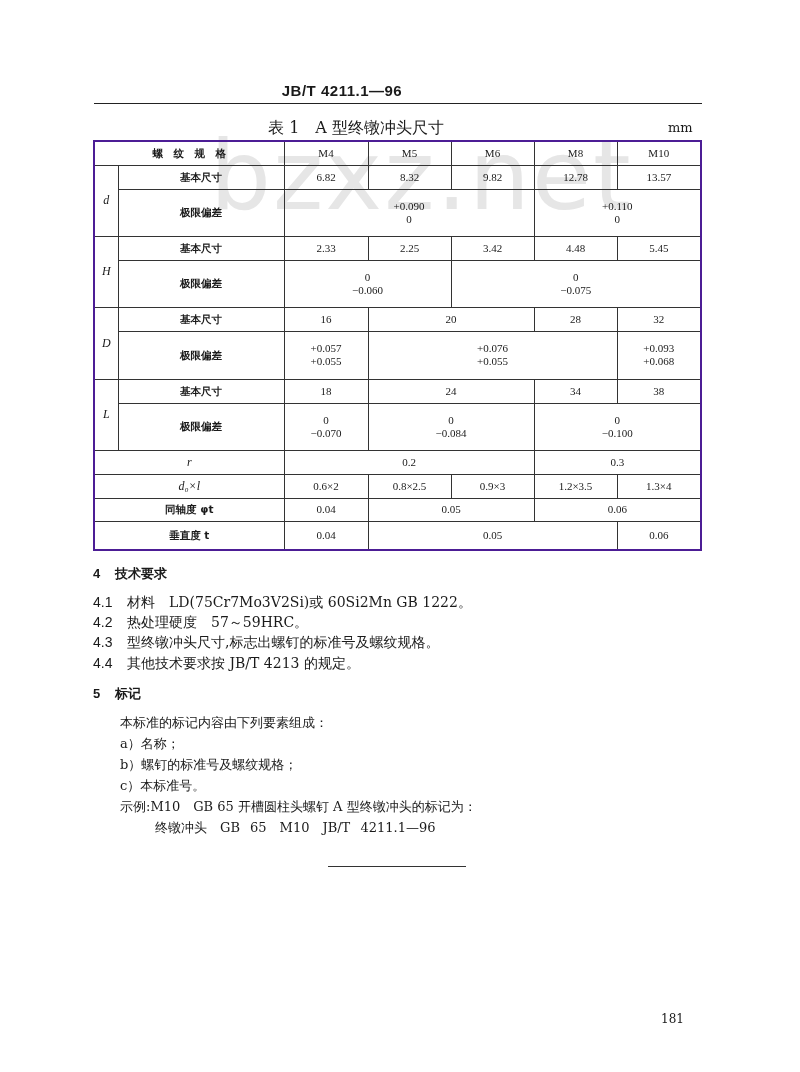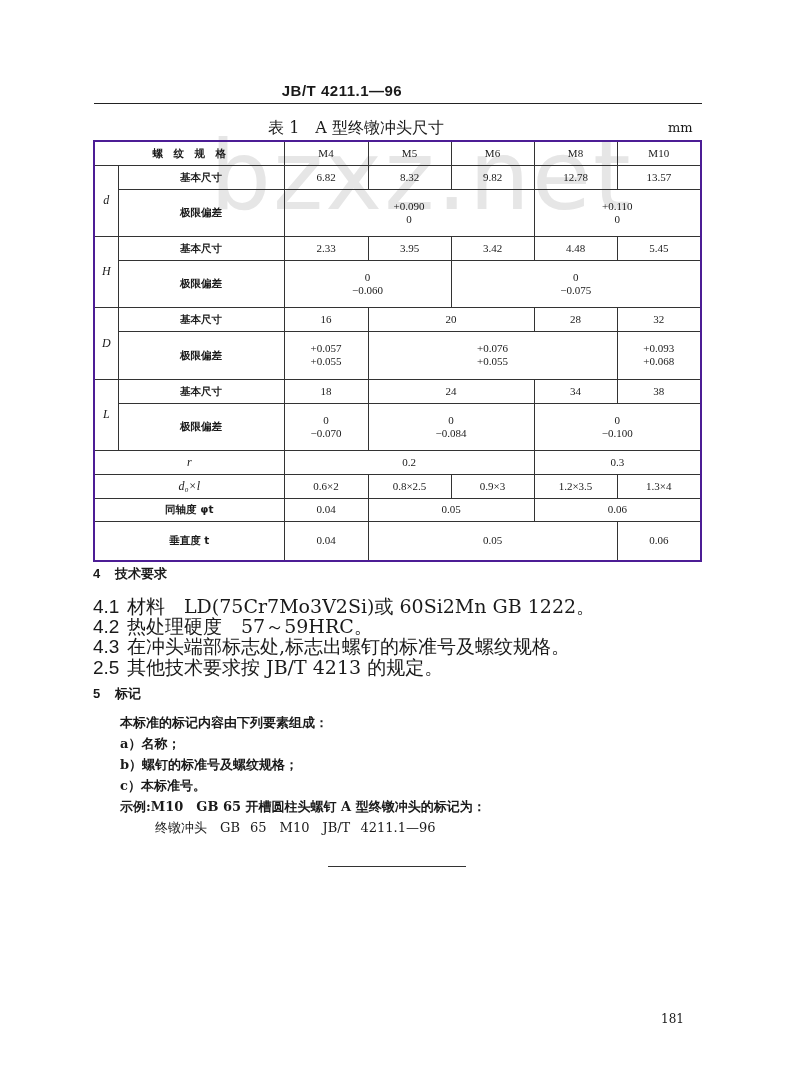--- a/index.html
+++ b/index.html
@@ -13,23 +13,23 @@
   .table-caption { position:absolute; left:0; width:712px; top:118px; text-align:center; font-size:16px; }
   .table-unit { position:absolute; left:668px; top:120px; font-size:13px; }
   table.spec { position:absolute; left:93px; top:140px; border-collapse:collapse; z-index:1;
                font-size:11px; font-family:"Liberation Serif","DejaVu Serif",serif; }
   table.spec td { border:1px solid #333; text-align:center; vertical-align:middle; padding:0; line-height:13px; background:transparent; }
   table.spec { border:2px solid #4c1d95; }
   .lbl { font-family:"DejaVu Sans","Liberation Sans",sans-serif; font-size:10.5px; font-weight:bold; }
   .sym { font-style:italic; font-size:12px; }
   .sec-head { position:absolute; left:93px; font-size:13px; font-weight:bold; font-family:"DejaVu Sans","Liberation Sans",sans-serif; }
   .sec-head .num { display:inline-block; width:22px; font-family:"Liberation Sans",sans-serif; }
-  .item { position:absolute; left:93px; font-size:19px; }
+  .item { position:absolute; left:93px; font-size:14px; }
   .item .num { display:inline-block; width:34px; font-family:"Liberation Sans",sans-serif; }
-  .para { position:absolute; left:120px; font-size:13px;font-weight:bold; }
+  .para { position:absolute; left:120px; font-size:13px; }
   .example-line { position:absolute; left:155px; font-size:13px; word-spacing:6px; }
   .end-rule { position:absolute; left:328px; width:138px; top:866px; border-top:1px solid #333; }
   .page-num { position:absolute; left:661px; top:1012px; font-size:12px; }
 </style>
 </head>
 <body>
 
 <div class="watermark">bzxz.net</div>
 
 <div class="header-std">JB/T 4211.1—96</div>
@@ -76,21 +76,21 @@
     <td colspan="2">
           <div>+0.110</div>
           <div>0</div>
         </td>
   </tr>
 
   <tr style="height:24px">
     <td rowspan="2" class="sym">H</td>
     <td class="lbl">基本尺寸</td>
     <td>2.33</td>
-    <td>3.95</td>
+    <td>2.25</td>
     <td>3.42</td>
     <td>4.48</td>
     <td>5.45</td>
   </tr>
   <tr style="height:47px">
     <td class="lbl">极限偏差</td>
     <td colspan="2">
           <div>0</div>
           <div>−0.060</div>
         </td>
@@ -163,43 +163,43 @@
     <td>1.3×4</td>
   </tr>
 
   <tr style="height:23px">
     <td colspan="2" class="lbl">同轴度 φt</td>
     <td>0.04</td>
     <td colspan="2">0.05</td>
     <td colspan="2">0.06</td>
   </tr>
 
-  <tr style="height:40px">
+  <tr style="height:29px">
     <td colspan="2" class="lbl">垂直度 t</td>
     <td>0.04</td>
     <td colspan="3">0.05</td>
     <td>0.06</td>
   </tr>
 </tbody>
   </table>
 
 <div class="sec-head" style="top:565px">
   <span class="num">4</span><span>技术要求</span>
 </div>
 <div class="item" style="top:594px">
   <span class="num">4.1</span><span>材料　LD(75Cr7Mo3V2Si)或 60Si2Mn GB 1222。</span>
 </div>
 <div class="item" style="top:614px">
   <span class="num">4.2</span><span>热处理硬度　57～59HRC。</span>
 </div>
 <div class="item" style="top:634px">
-  <span class="num">4.3</span><span>在冲头端部标志处,标志出螺钉的标准号及螺纹规格。</span>
+  <span class="num">4.3</span><span>型终镦冲头尺寸,标志出螺钉的标准号及螺纹规格。</span>
 </div>
 <div class="item" style="top:655px">
-  <span class="num">2.5</span><span>其他技术要求按 JB/T 4213 的规定。</span>
+  <span class="num">4.4</span><span>其他技术要求按 JB/T 4213 的规定。</span>
 </div>
 
 <div class="sec-head" style="top:685px">
   <span class="num">5</span><span>标记</span>
 </div>
 <div class="para" style="top:714px">本标准的标记内容由下列要素组成：</div>
 <div class="para" style="top:735px">a）名称；</div>
 <div class="para" style="top:756px">b）螺钉的标准号及螺纹规格；</div>
 <div class="para" style="top:777px">c）本标准号。</div>
 <div class="para" style="top:798px">示例:M10　GB 65 开槽圆柱头螺钉 A 型终镦冲头的标记为：</div>

